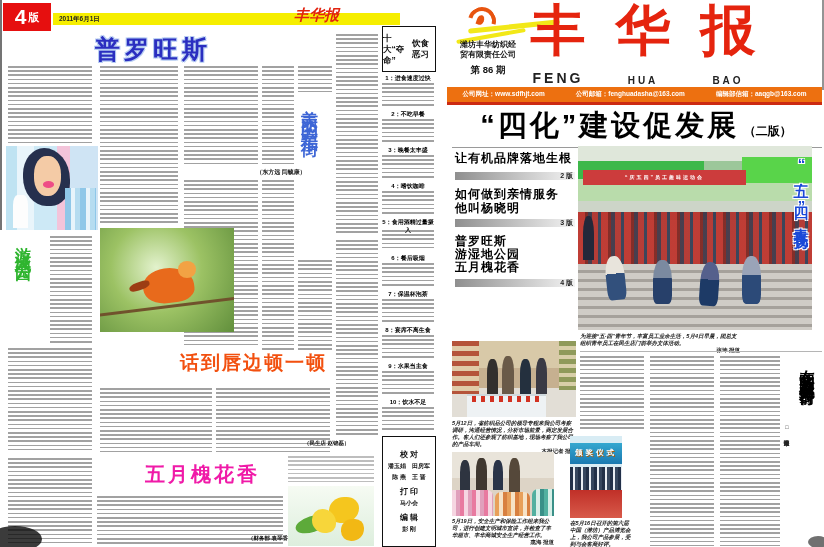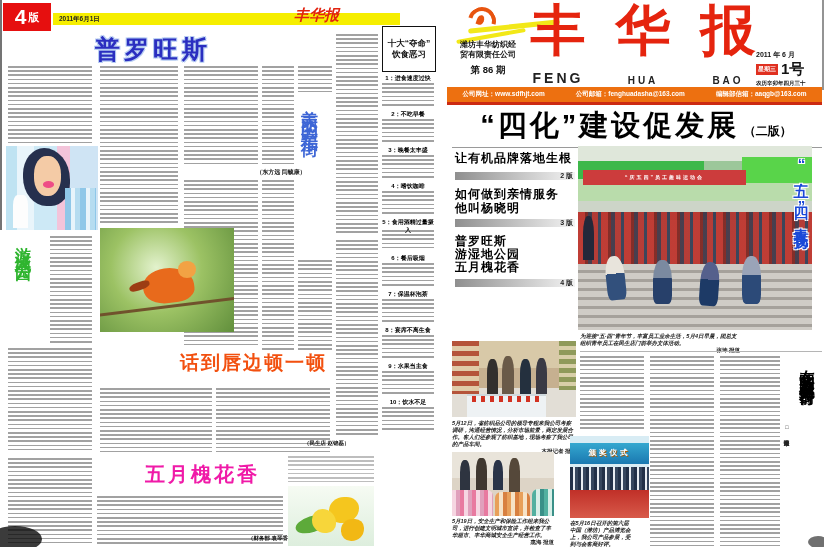--- a/index.html
+++ b/index.html
@@ -83,21 +83,21 @@
 
   <div class="abs" style="left:145px;top:461px;width:146px;font-size:20px;font-weight:900;color:#f01aa8;letter-spacing:3px;">五月槐花香</div>
 
   <div class="photo" style="left:288px;top:486px;width:86px;height:60px;background:linear-gradient(180deg,#f6fbf3,#ddeedd);">
     <div class="abs" style="left:8%;top:50%;width:40%;height:26%;background:#5daa3a;border-radius:50%;transform:rotate(-18deg);"></div>
     <div class="abs" style="left:48%;top:18%;width:34%;height:44%;background:#f5c61e;border-radius:55% 45% 60% 40%;"></div>
     <div class="abs" style="left:28%;top:38%;width:28%;height:40%;background:#f7d63a;border-radius:45% 60% 40% 55%;"></div>
     <div class="abs" style="left:62%;top:55%;width:26%;height:36%;background:#f2b814;border-radius:50% 40% 55% 45%;"></div>
   </div>
 
-  <div class="abs" style="left:382px;top:26px;width:52px;height:44px;border:1.5px solid #111;background:#fff;display:flex;flex-direction:column;align-items:center;justify-content:center;">
+  <div class="abs" style="left:382px;top:26px;width:52px;height:44px;border:1.5px solid #111;background:#fff;display:flex;flex-direction:row;align-items:center;justify-content:center;">
     <span style="font-size:8.5px;font-weight:900;line-height:11px;">十大“夺命”</span>
     <span style="font-size:8.5px;font-weight:900;line-height:11px;">饮食恶习</span>
   </div>
   <div class="railhead" style="left:382px;top:74px;">1：进食速度过快</div>
   <div class="tx" style="left:382px;top:83px;width:52px;height:24px;"></div>
   <div class="railhead" style="left:382px;top:110px;">2：不吃早餐</div>
   <div class="tx" style="left:382px;top:119px;width:52px;height:24px;"></div>
   <div class="railhead" style="left:382px;top:146px;">3：晚餐太丰盛</div>
   <div class="tx" style="left:382px;top:155px;width:52px;height:24px;"></div>
   <div class="railhead" style="left:382px;top:182px;">4：嗜饮咖啡</div>
@@ -108,20 +108,29 @@
   <div class="tx" style="left:382px;top:263px;width:52px;height:24px;"></div>
   <div class="railhead" style="left:382px;top:290px;">7：保温杯泡茶</div>
   <div class="tx" style="left:382px;top:299px;width:52px;height:24px;"></div>
   <div class="railhead" style="left:382px;top:326px;">8：宴席不离生食</div>
   <div class="tx" style="left:382px;top:335px;width:52px;height:24px;"></div>
   <div class="railhead" style="left:382px;top:362px;">9：水果当主食</div>
   <div class="tx" style="left:382px;top:371px;width:52px;height:24px;"></div>
   <div class="railhead" style="left:382px;top:398px;">10：饮水不足</div>
   <div class="tx" style="left:382px;top:407px;width:52px;height:24px;"></div>
 
+  <div class="abs" style="left:382px;top:436px;width:52px;height:109px;border:1.5px solid #111;background:#fff;display:flex;flex-direction:column;align-items:center;justify-content:center;gap:2px;">
+    <span style="font-size:8px;font-weight:900;">校  对</span>
+    <span style="font-size:6px;font-weight:600;">潘玉娟　田房军</span>
+    <span style="font-size:6px;font-weight:600;">陈 燕　王 晋</span>
+    <span style="font-size:8px;font-weight:900;margin-top:2px;">打  印</span>
+    <span style="font-size:6px;font-weight:600;">马小会</span>
+    <span style="font-size:8px;font-weight:900;margin-top:2px;">编  辑</span>
+    <span style="font-size:6px;font-weight:600;">彭 刚</span>
+  </div>
 
   <div class="abs" style="left:468px;top:24px;width:92px;height:5px;background:#f2e818;transform:rotate(-6deg);border-radius:3px;"></div>
   <div class="abs" style="left:456px;top:34px;width:70px;height:4px;background:#f2e818;transform:rotate(-10deg);border-radius:3px;"></div>
   <div class="abs" style="left:468px;top:7px;width:20px;height:20px;border:4px solid #e8540f;border-left-color:transparent;border-bottom-color:transparent;border-radius:50%;transform:rotate(-30deg);"></div>
   <div class="abs" style="left:477px;top:15px;width:7px;height:10px;background:#e8540f;border-radius:50% 50% 50% 0;transform:rotate(20deg);"></div>
 
   <div class="abs" style="left:448px;top:40px;width:80px;text-align:center;">
     <div style="font-size:8px;font-weight:900;line-height:10px;">潍坊丰华纺织经</div>
     <div style="font-size:8px;font-weight:900;line-height:10px;">贸有限责任公司</div>
   </div>
@@ -135,28 +144,20 @@
     <div style="width:80px;text-align:center;display:flex;flex-direction:column;justify-content:space-between;">
       <span style="font-size:55px;font-weight:900;color:#e5240e;font-family:'Liberation Serif',serif;line-height:62px;">华</span>
       <span style="font-size:10px;font-weight:bold;letter-spacing:3px;color:#222;">HUA</span>
     </div>
     <div style="width:80px;text-align:center;display:flex;flex-direction:column;justify-content:space-between;">
       <span style="font-size:55px;font-weight:900;color:#e5240e;font-family:'Liberation Serif',serif;line-height:62px;">报</span>
       <span style="font-size:10px;font-weight:bold;letter-spacing:3px;color:#222;">BAO</span>
     </div>
   </div>
 
-  <div class="abs" style="left:756px;top:50px;width:66px;">
-    <div style="font-size:7px;font-weight:900;line-height:9px;">2011 年 6 月</div>
-    <div style="display:flex;align-items:center;gap:3px;margin-top:1px;">
-      <span style="background:#e03020;color:#fff;font-size:6px;font-weight:bold;padding:1px 2px;">星期三</span>
-      <span style="font-size:15px;font-weight:900;">1号</span>
-    </div>
-    <div style="font-size:5.5px;font-weight:900;margin-top:1px;">农历辛卯年四月三十</div>
-  </div>
 
   <div class="abs" style="left:447px;top:87px;width:375px;height:15px;background:#ed7010;border-bottom:3px solid #cc2a12;display:flex;align-items:center;justify-content:space-around;">
     <span style="font-size:6.5px;font-weight:800;color:#fff;">公司网址：www.sdfhjt.com</span>
     <span style="font-size:6.5px;font-weight:800;color:#fff;">公司邮箱：fenghuadasha@163.com</span>
     <span style="font-size:6.5px;font-weight:800;color:#fff;">编辑部信箱：aaqgb@163.com</span>
   </div>
 
   <div class="abs" style="left:450px;top:106px;width:372px;text-align:center;">
     <span style="font-size:29px;font-weight:900;letter-spacing:3px;color:#000;">“四化”建设促发展</span>
     <span style="font-size:12px;font-weight:900;color:#000;">（二版）</span>
@@ -222,21 +223,21 @@
     <div class="abs" style="left:56%;top:10%;width:11%;height:52%;background:#55483a;border-radius:40% 40% 0 0;"></div>
     <div class="abs" style="left:-4%;top:60%;width:44%;height:40%;background:repeating-linear-gradient(90deg,#e87aa0 0 4px,#f6d6e2 4px 8px,#e0a0bc 8px 12px);border-radius:6px 6px 0 0;"></div>
     <div class="abs" style="left:42%;top:62%;width:34%;height:38%;background:repeating-linear-gradient(90deg,#e8a05a 0 4px,#f6e2c6 4px 8px,#d88040 8px 12px);border-radius:6px 6px 0 0;"></div>
     <div class="abs" style="left:78%;top:58%;width:26%;height:42%;background:repeating-linear-gradient(90deg,#52b0a0 0 4px,#d8efe8 4px 8px,#3a9088 8px 12px);border-radius:6px 6px 0 0;"></div>
   </div>
   <div class="abs cap" style="left:452px;top:518px;width:102px;">
     <span>5月19日，安全生产和保险工作组来我公司，进行创建文明城市宣讲，并检查了丰华超市、丰华商城安全生产经营工作。</span>
     <span class="cr">惠海 报道</span>
   </div>
 
-  <div class="photo" style="left:570px;top:436px;width:79px;height:82px;background:#d8ecf4;">
+  <div class="photo" style="left:570px;top:436px;width:52px;height:82px;background:#d8ecf4;">
     <div class="abs" style="left:0;top:8%;width:100%;height:26%;background:linear-gradient(180deg,#35a8d0,#1a78b0);color:#fff;font-size:7.5px;font-weight:900;display:flex;align-items:center;justify-content:center;letter-spacing:3px;text-shadow:1px 1px 0 #b35c00;">颁奖仪式</div>
     <div class="abs" style="left:0;top:38%;width:100%;height:28%;background:repeating-linear-gradient(90deg,#223048 0 3px,#e8ecf2 3px 5px,#36465e 5px 8px);"></div>
     <div class="abs" style="left:0;top:66%;width:100%;height:34%;background:linear-gradient(180deg,#c03028,#d85a4a);"></div>
   </div>
   <div class="abs cap" style="left:570px;top:520px;width:64px;">
     <span>在5月16日召开的第六届中国（潍坊）产品博览会上，我公司产品参展，受到与会客商好评。</span>
   </div>
 
   <div class="tx" style="left:580px;top:356px;width:64px;height:76px;"></div>
   <div class="tx" style="left:650px;top:356px;width:64px;height:190px;"></div>

